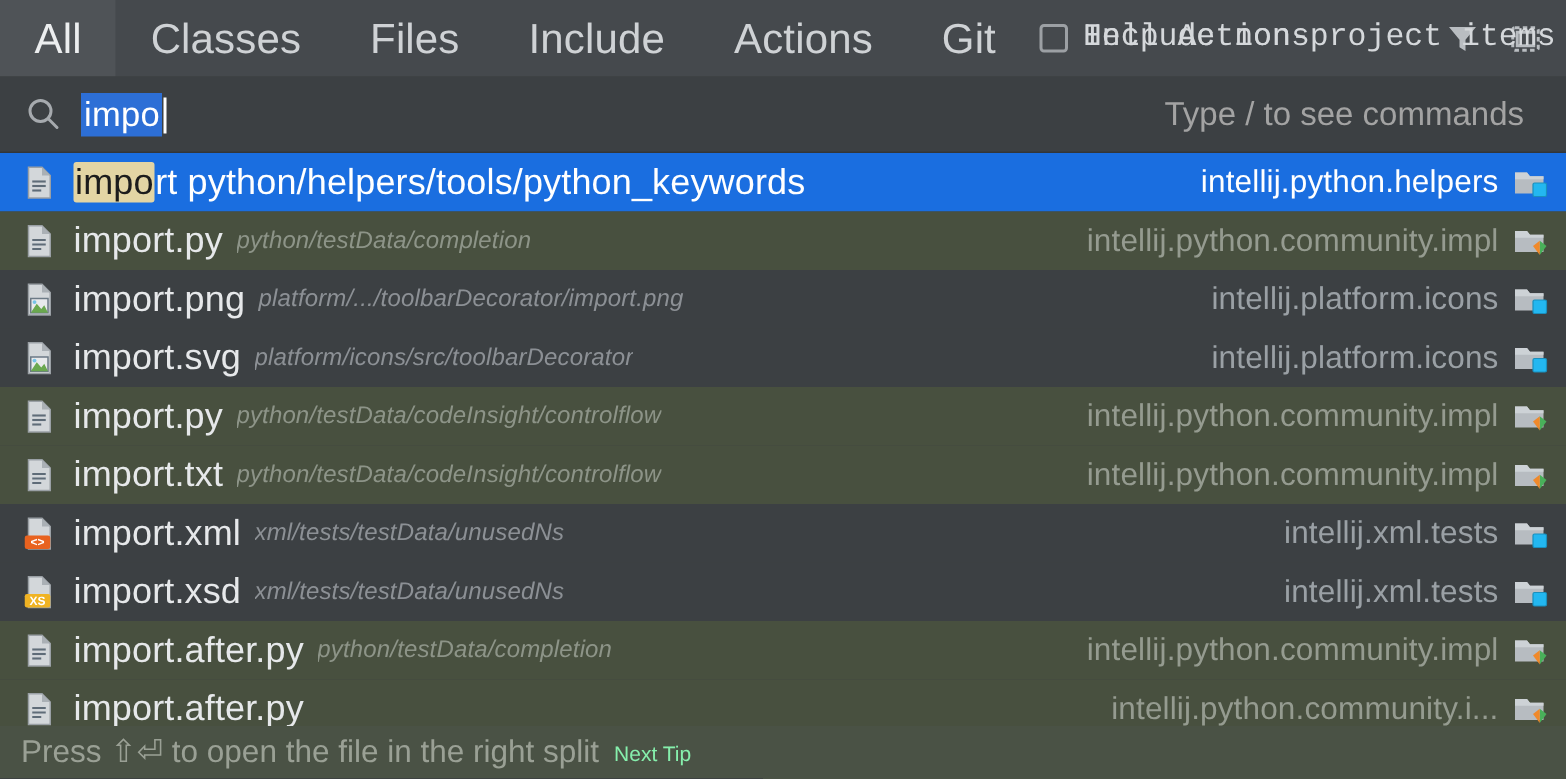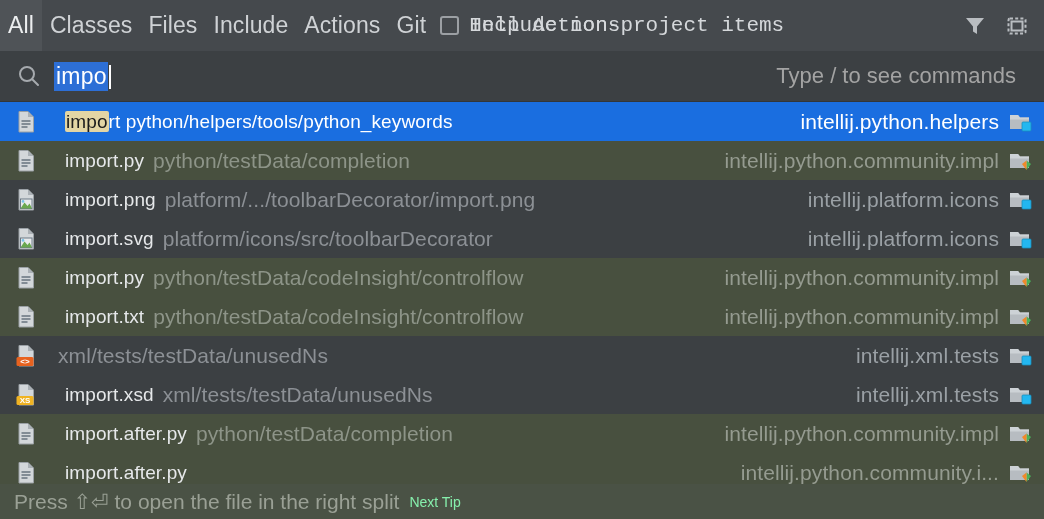--- a/index.html
+++ b/index.html
@@ -25,22 +25,22 @@
     position: relative;
     height: 51px;
     background: #45494d;
     display: flex;
     align-items: stretch;
     overflow: hidden;
   }
   .tab {
     display: flex;
     align-items: center;
-    padding: 0 8px;
-    font-size: 23px;
+    padding: 0 23px;
+    font-size: 28px;
     color: #cfd2d5;
     letter-spacing: 0.1px;
     white-space: nowrap;
     cursor: default;
   }
   .tab.selected {
     background: #4f5357;
     color: #eceeef;
   }
   .tab-extra {
@@ -151,45 +151,45 @@
   .row.selected { background: #1a6ee0; }
 
   .ficon {
     width: 24px;
     height: 24px;
     flex: 0 0 auto;
     margin-right: 11px;
     position: relative;
   }
   .name {
-    font-size: 19px;
+    font-size: 24px;
     color: #e6e8ea;
     white-space: nowrap;
     letter-spacing: 0.1px;
-    margin-left: 16px;
   }
   .row.selected .name { color: #ffffff; }
   .match {
     background: #e3d5a4;
     color: #1c1c1c;
     border-radius: 2px;
     padding: 0 1px;
   }
   .row:not(.selected) .match {
     background: transparent;
     color: inherit;
     padding: 0;
   }
   .path {
-    font-size: 21px;
+    font-size: 16px;
     color: #8c9095;
     margin-left: 9px;
     white-space: nowrap;
     overflow: hidden;
     letter-spacing: 0.1px;
+    font-style: italic;
   }
   .row.tinted .path { color: #8d9488; }
   .spacer { flex: 1 1 auto; min-width: 10px; }
   .module {
     font-size: 21px;
     color: #9aa0a5;
     white-space: nowrap;
     margin-right: 9px;
     letter-spacing: 0.1px;
   }
@@ -408,20 +408,21 @@
             <path d="M17.5 10.5 L13 14 L17.5 20 Z" fill="#f0892a"></path>
           </svg></div>
       </div>
       <div class="row">
         <div class="ficon"><svg width="24" height="24" viewBox="0 0 24 24" aria-hidden="true">
             <path d="M5 1.5 H14 L19.5 7 V22 H5 Z" fill="#d3d7da" stroke="#9aa0a5" stroke-width="1"></path>
             <path d="M14 1.5 L19.5 7 H14 Z" fill="#aab0b5"></path>
             <rect x="2.5" y="13" width="17" height="9" rx="1.5" fill="#e8621f"></rect>
             <text x="11" y="20.3" font-family="Liberation Sans, sans-serif" font-size="8" font-weight="bold" fill="#ffffff" text-anchor="middle">&lt;&gt;</text>
           </svg></div>
+        <div class="name"><span class="match">impo</span><span>rt.xml</span></div>
         <div class="path">xml/tests/testData/unusedNs</div>
         <div class="spacer"></div>
         <div class="module">intellij.xml.tests</div>
         <div class="micon"><svg width="26" height="22" viewBox="0 0 24 22" aria-hidden="true">
             <path d="M1 4 H9 L11 6.5 H20 V18 H1 Z" fill="#b7bcc1"></path>
             <path d="M1 4 H9 L11 6.5 H20 V8.5 H1 Z" fill="#cdd2d6"></path>
             <rect x="13" y="11" width="9" height="9" rx="1" fill="#23b7f0" stroke="#1a8fbd" stroke-width="0.8"></rect>
           </svg></div>
       </div>
       <div class="row">

